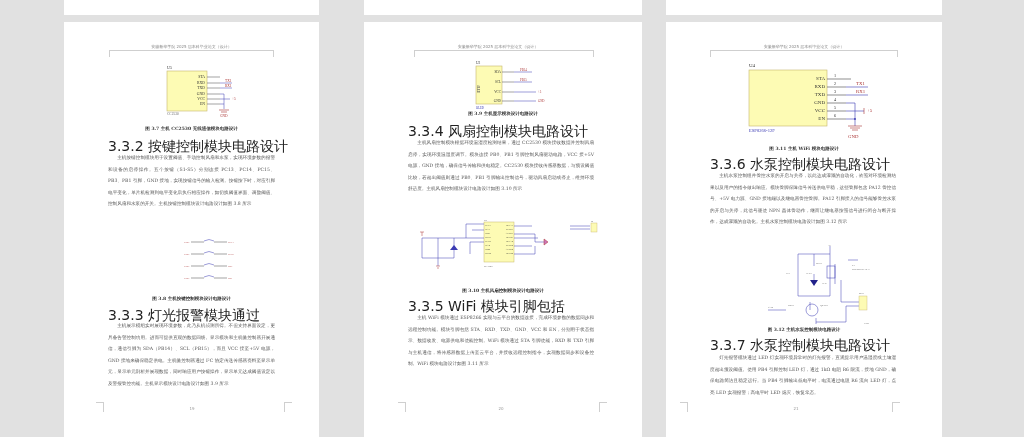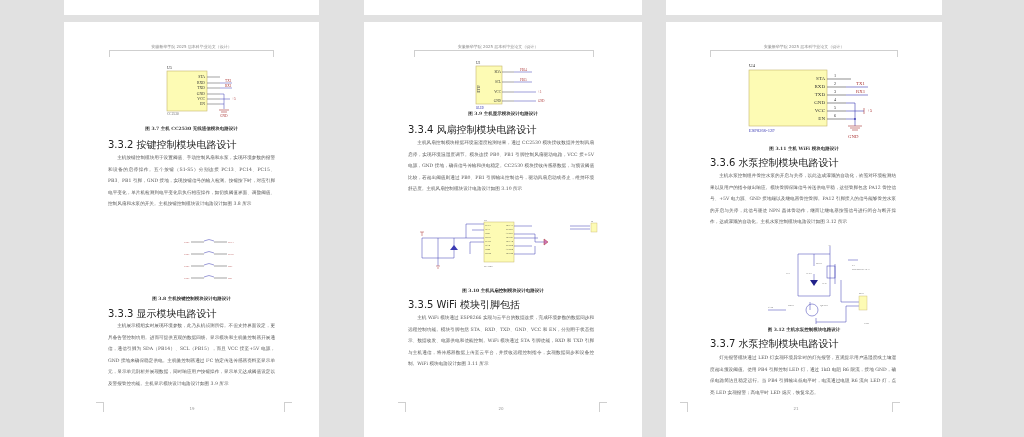--- a/index.html
+++ b/index.html
@@ -13,21 +13,21 @@
 
   .page { position: absolute; top: 22px; height: 430px; background: #fff; overflow: hidden; }
   .page .hdr { position: absolute; top: 22px; left: 0; right: 0; text-align: center; font-size: 4px; color: #888; font-family: "DejaVu Sans", sans-serif; }
   .page .hdr-line { position: absolute; top: 28px; height: 7px; border: 1px solid #cfcfcf; border-bottom: none; }
   .corner { position: absolute; width: 8px; height: 10px; border-top: 1px solid #cfcfcf; }
   .corner.l { border-right: 1px solid #cfcfcf; }
   .corner.r { border-left: 1px solid #cfcfcf; }
   .pnum { position: absolute; font-size: 4px; color: #999; font-family: "DejaVu Sans", sans-serif; text-align: center; width: 20px; }
 
   .fig-cap { position: absolute; left: 0; right: 0; text-align: center; font-size: 4.5px; font-weight: bold; color: #333; font-family: "DejaVu Serif", serif; }
-  .h3 { position: absolute; font-size: 10px; color: #222; font-family: "DejaVu Sans", sans-serif; white-space: nowrap; }
+  .h3 { position: absolute; font-size: 14px; color: #222; font-family: "DejaVu Sans", sans-serif; white-space: nowrap; }
   .para { position: absolute; font-size: 4.6px; line-height: 11.6px; color: #555; text-align: justify; text-indent: 2em; font-family: "DejaVu Serif", serif; }
 
   svg text { font-family: "Liberation Serif", serif; }
 </style>
 </head>
 <body>
 
 <div class="viewer">
 
   <div class="prev-row" style="left:64px;width:255px;"></div>
@@ -97,21 +97,21 @@
         <path d="M7 17 H20 M30 17 H43"></path>
           <path d="M20 16 Q25 13 30 16" stroke="#3b3bb3"></path>
         <path d="M7 29 H20 M30 29 H43"></path>
           <path d="M20 28 Q25 25 30 28" stroke="#3b3bb3"></path>
         <path d="M7 41 H20 M30 41 H43"></path>
           <path d="M20 40 Q25 37 30 40" stroke="#3b3bb3"></path>
       </g>
     </svg>
     <div class="fig-cap" style="top:274px;">图 3.8  主机按键控制模块设计电路设计</div>
 
-    <div class="h3" style="left:44px;top:285px;">3.3.3  显示模块电路设计</div>
+    <div class="h3" style="left:44px;top:285px;">3.3.3  灯光报警模块通过</div>
     <div class="para" style="left:44px;top:298px;width:167px;">主机展示模组实时展现环境参数，此乃从机侦测所得。不但支持界面设定，更具备告警控制功用。进而可提供直观的数据回馈。显示模块和主机微控制器开展通信，通信引脚为 SDA（PB14）、SCL（PB15），而且 VCC 接至+5V 电源，GND 接地来确保稳定供电。主机微控制器通过 I²C 协定传送传感器资料至显示单元，显示单元剖析并展现数据，同时响应用户按键操作，显示单元达成阈值设定以及警报管控功能。主机显示模块设计电路设计如图 3.9 所示</div>
 
     <div class="corner l" style="left:32px;top:380px;"></div>
     <div class="corner r" style="left:220px;top:380px;"></div>
     <div class="pnum" style="left:118px;top:384px;">19</div>
   </div>
 
   <div class="page" style="left:364px;width:278px;">
     <div class="hdr" style="left:-10px;">安徽新华学院 2025 届本科毕业论文（设计）</div>
     <div class="hdr-line" style="left:50px;right:48px;"></div>

